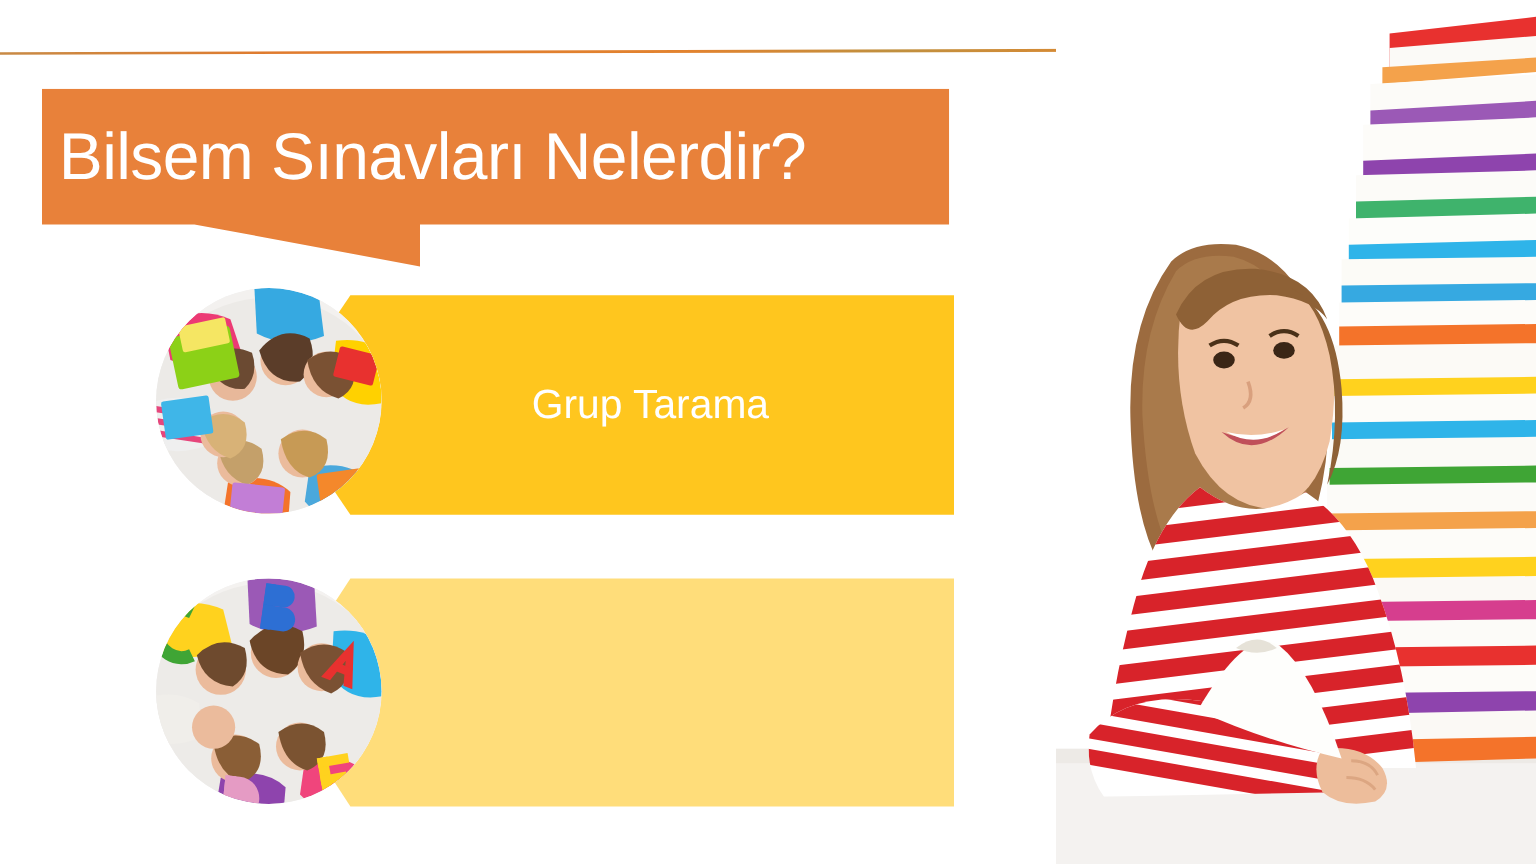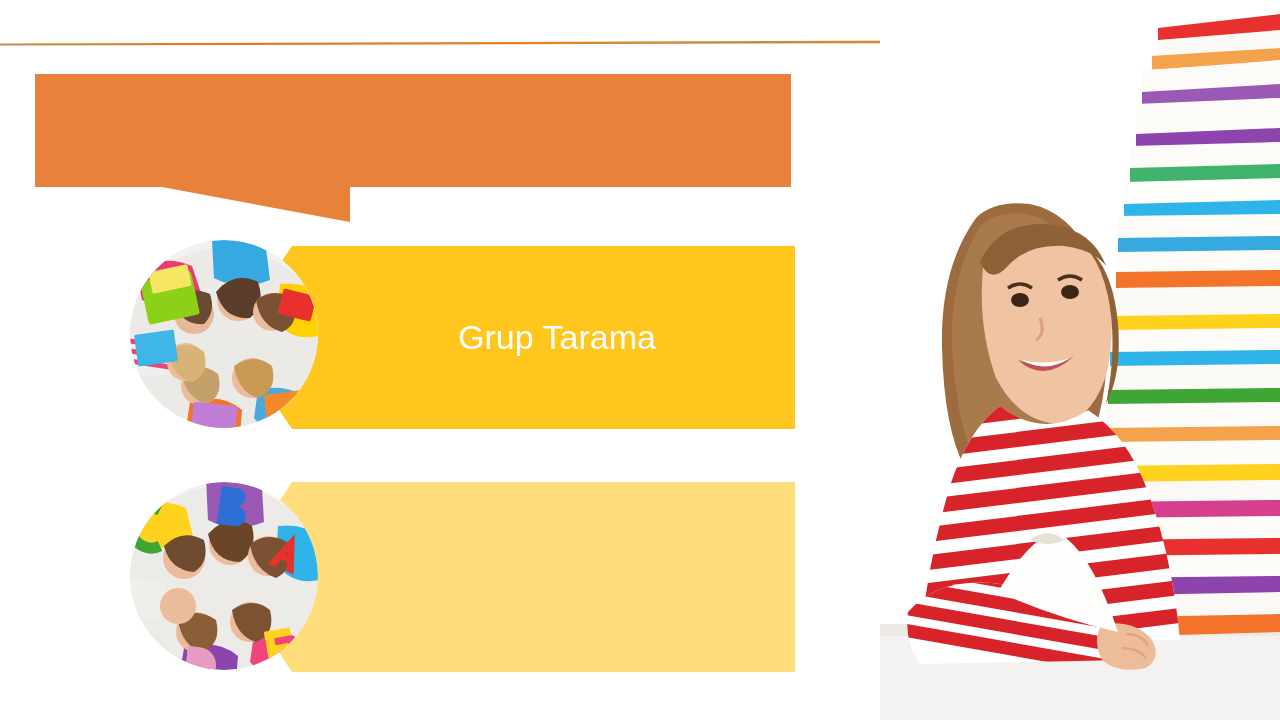--- a/index.html
+++ b/index.html
@@ -75,21 +75,21 @@
     display: flex;
     align-items: center;
     justify-content: center;
     text-align: center;
     font-size: 34px;
     line-height: 1.25;
     font-weight: 400;
     white-space: pre-line;
   }
   .row-1 .callout-label {
-    left: 182px; top: 6px; width: 490px; height: 182px;
+    left: 167px; top: 6px; width: 490px; height: 182px;
   }
   .row-2 .callout-label {
     left: 175px; top: 4px; width: 490px; height: 190px;
   }
 
   
   .circle-photo {
     position: absolute;
     left: 0;
     top: 0;
@@ -129,20 +129,21 @@
       </linearGradient>
     </defs>
     <polygon points="0,7.5 1280,3.5 1280,6.2 0,9.6" fill="url(#ruleGrad)"></polygon>
   </svg>
 
   <div class="title-banner">
     <svg class="banner-svg" width="756" height="150" viewBox="0 0 756 150">
 
       <polygon points="0,0 756,0 756,113 315,113 315,148 127,113 0,113" fill="#E8813A"></polygon>
     </svg>
+    <div class="title-text">Bilsem Sınavları Nelerdir?</div>
   </div>
 
   <div class="row row-1">
 
     <svg class="callout" width="665" height="195" viewBox="0 0 665 195">
       <polygon points="162,6 665,6 665,189 162,189 100,97.5" fill="#FFC61E"></polygon>
     </svg>
 
     <div class="circle-photo">
       <svg width="188" height="188" viewBox="0 0 188 188">

